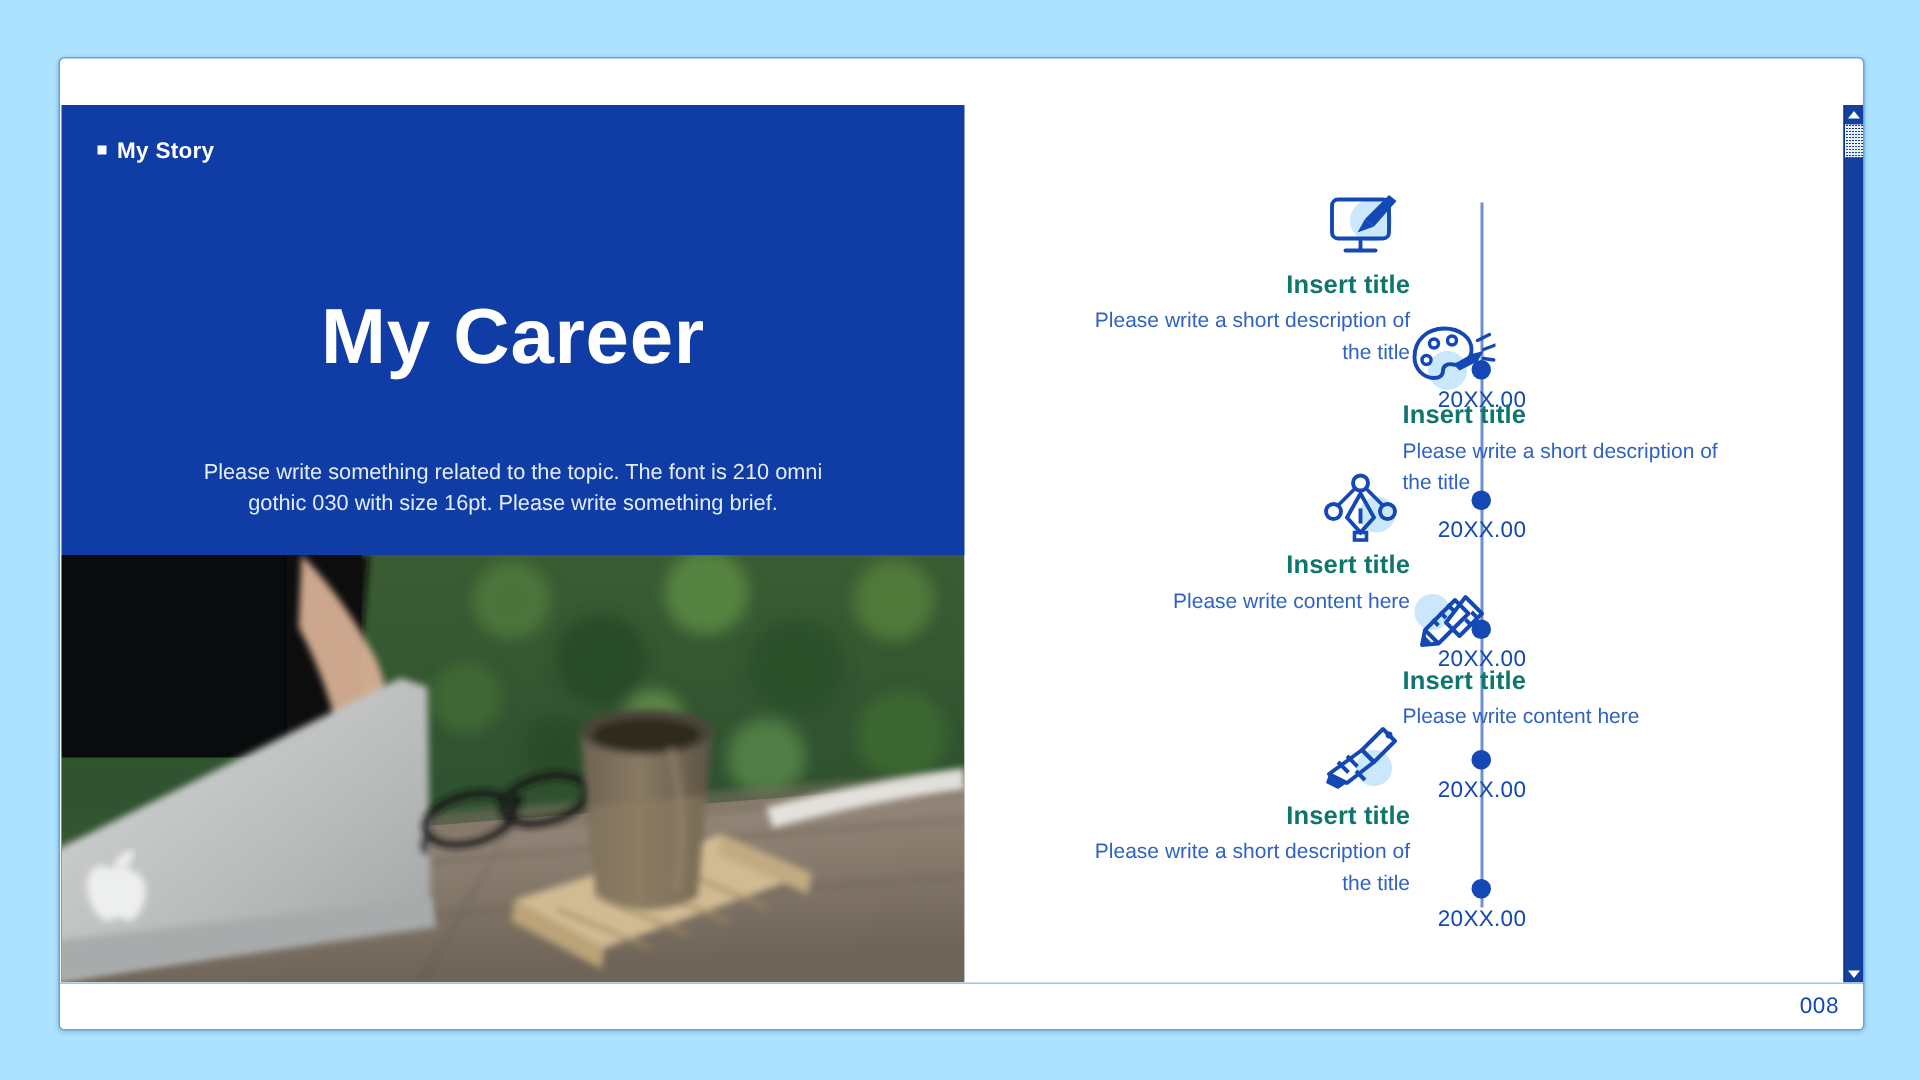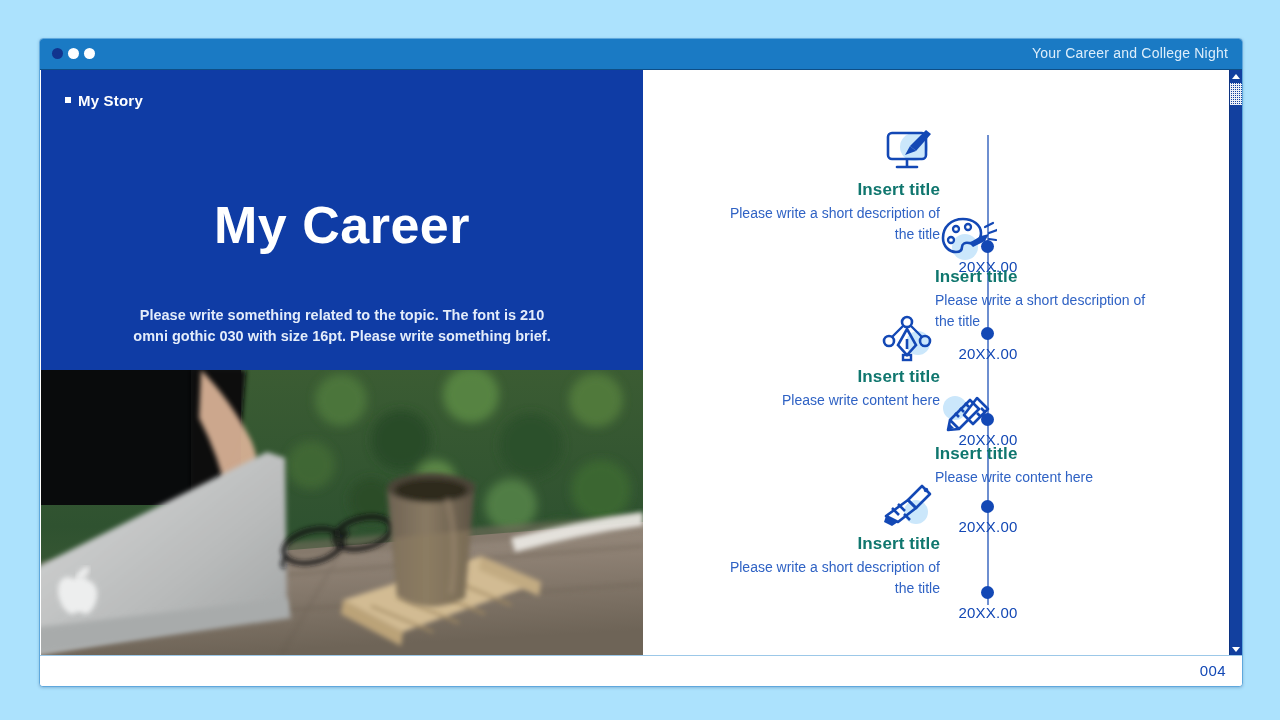--- a/index.html
+++ b/index.html
@@ -108,21 +108,20 @@
     transform: translateY(-50%);
   }
   #slide-subtitle {
     position: absolute;
     left: 80px; top: 235px;
     width: 442px;
     text-align: center;
     color: #e3ecfa;
     font-size: 14.5px;
     line-height: 1.42;
-    font-weight: bold;
   }
 
   
   #photo-block {
     position: absolute;
     left: 1px; top: 300px;
     width: 602px;
     height: 285px;
     overflow: hidden;
     background: #2d2a25;
@@ -245,28 +244,20 @@
     font-size: 15px;
     color: #1348b5;
     letter-spacing: .4px;
   }
 </style>
 </head>
 <body>
 
 <div id="app-window">
 
-  <div id="title-bar">
-    <div class="traffic-lights">
-      <span class="tl-dot first"></span>
-      <span class="tl-dot"></span>
-      <span class="tl-dot"></span>
-    </div>
-    <div id="window-title">Your Career and College Night</div>
-  </div>
 
   <div id="slide-canvas">
 
     <div id="left-panel">
       <div id="section-label">
         <span class="label-bullet"></span>
         <span>My Story</span>
       </div>
       <div id="slide-title">My Career</div>
       <div id="slide-subtitle">Please write something related to the topic. The font is 210 omni gothic 030 with size 16pt. Please write something brief.</div>
@@ -477,15 +468,15 @@
     <div class="sb-btn up">
       <span class="sb-arrow up"></span>
     </div>
     <div id="sb-thumb"></div>
     <div class="sb-btn down">
       <span class="sb-arrow down"></span>
     </div>
   </div>
 
   <div id="status-bar">
-    <div id="page-number">004</div>
+    <div id="page-number">008</div>
   </div>
 </div>
 
 </body></html>

